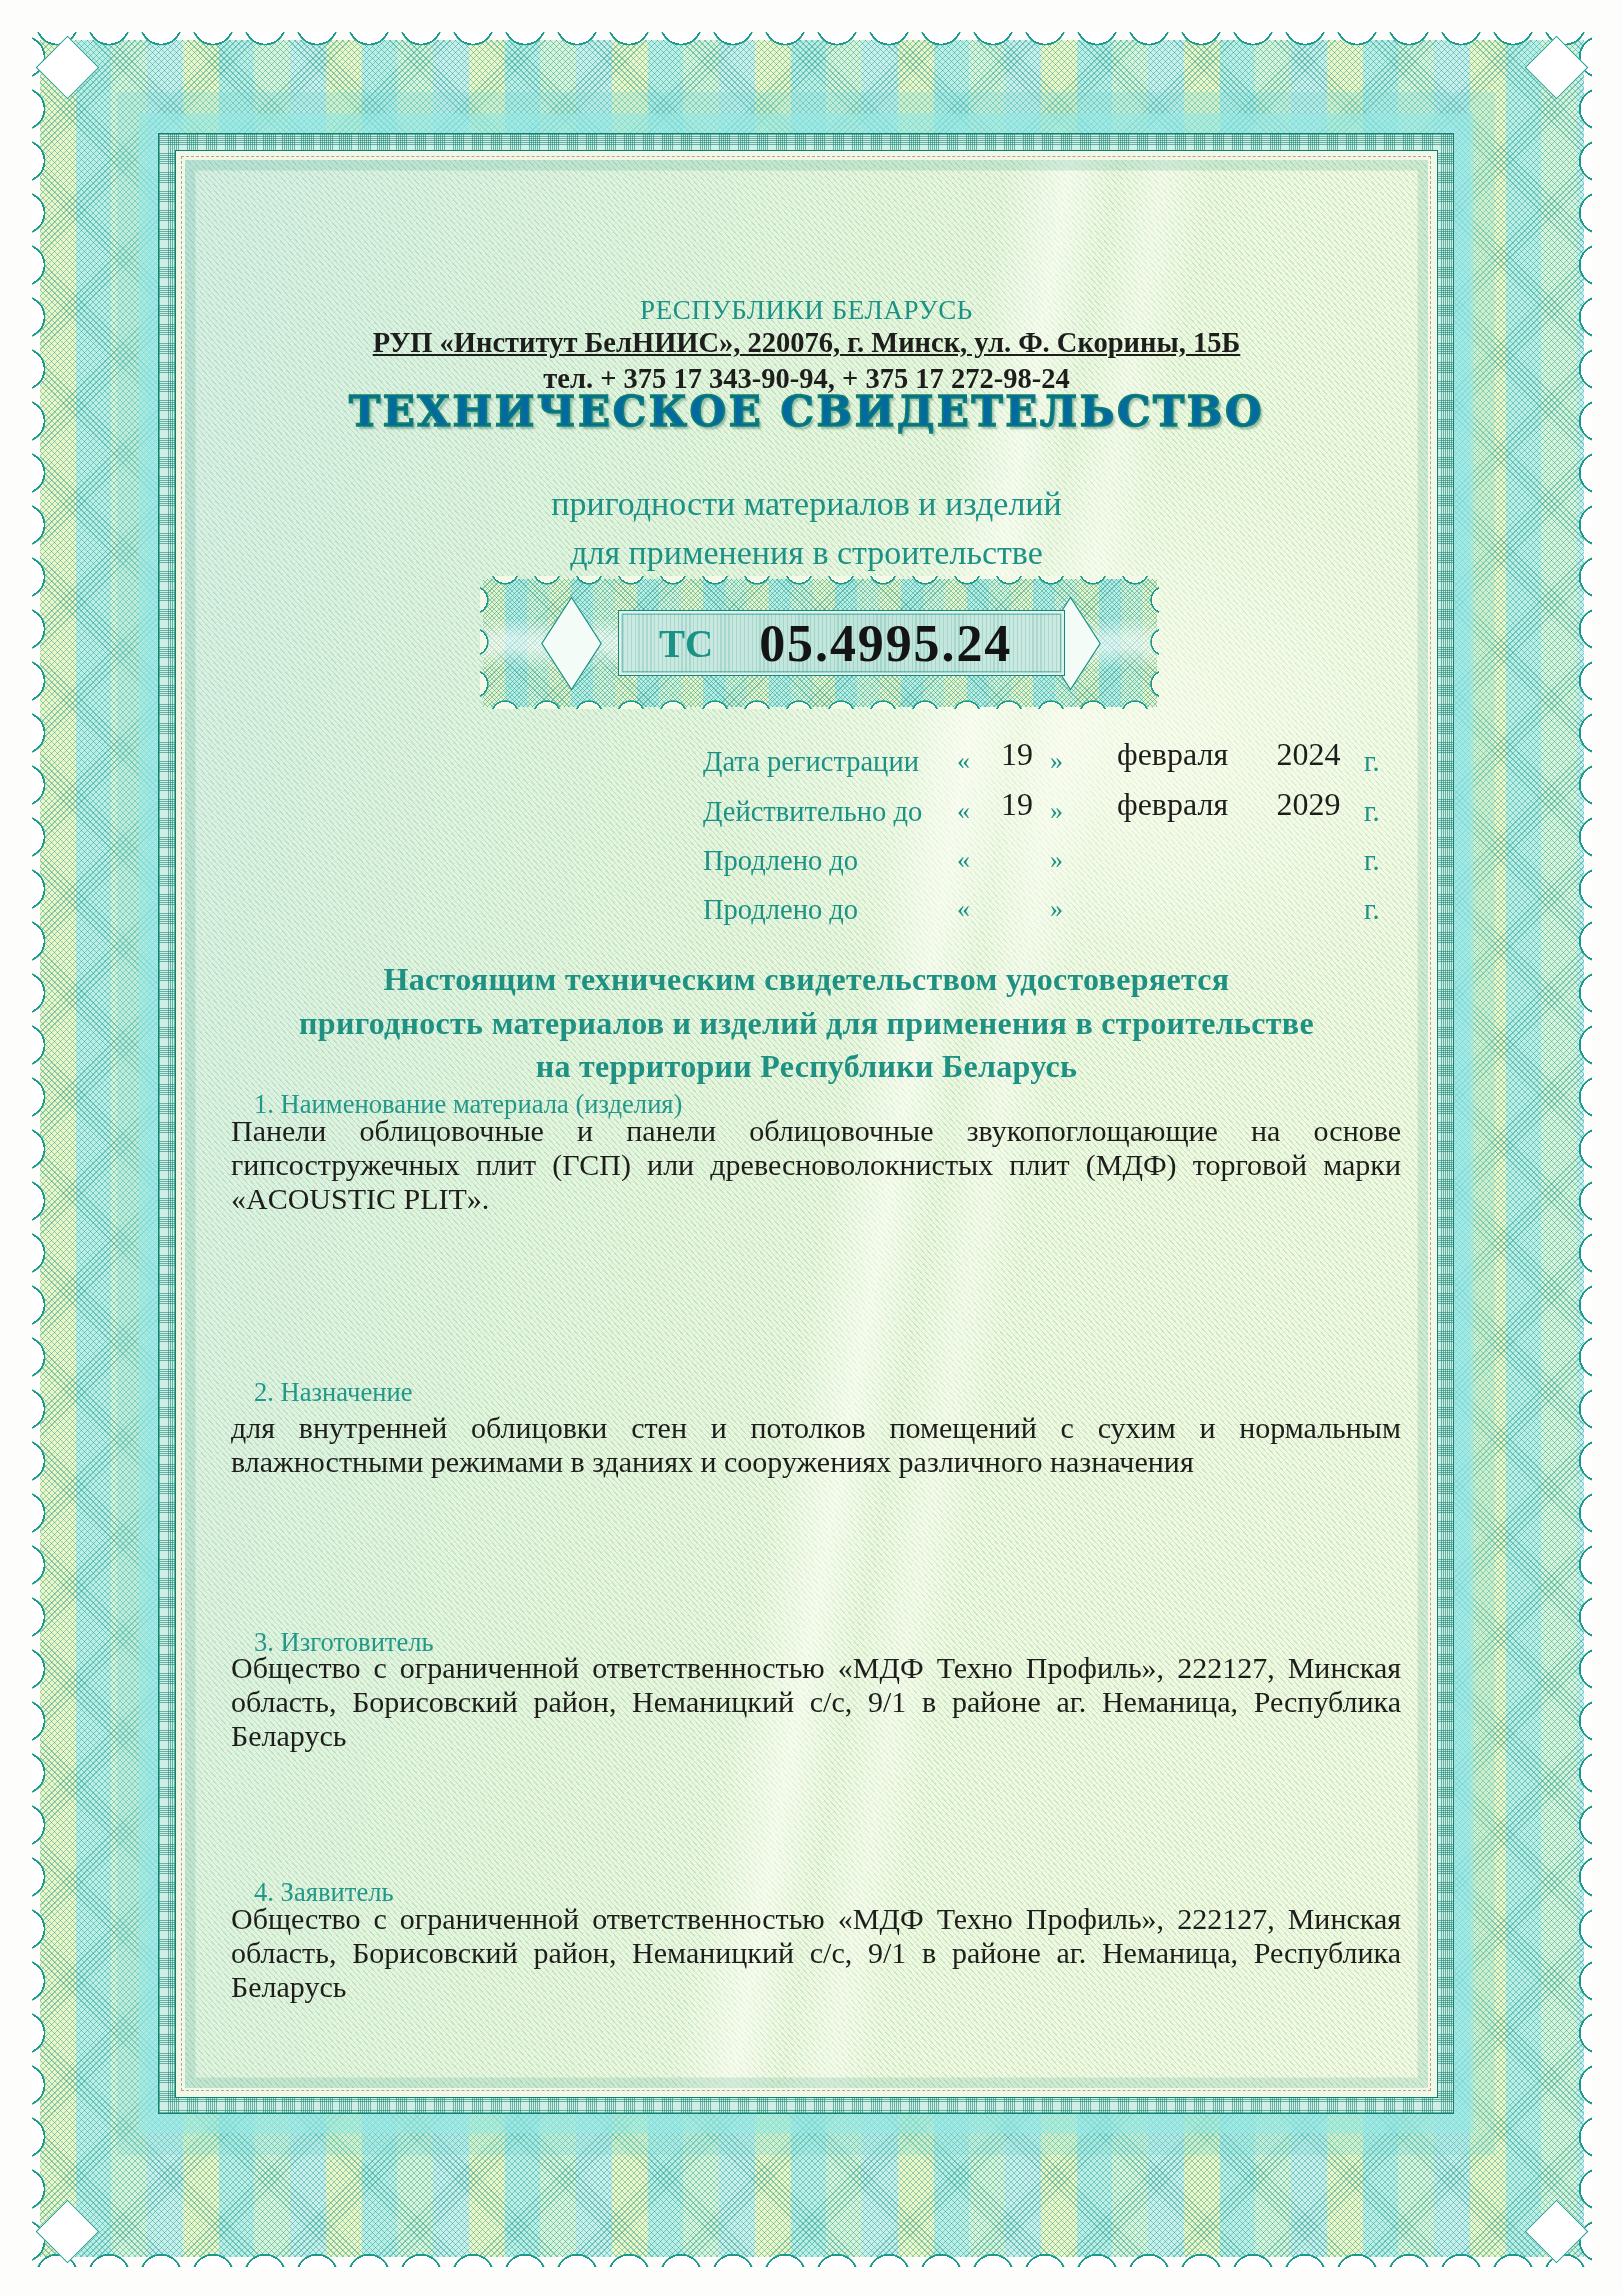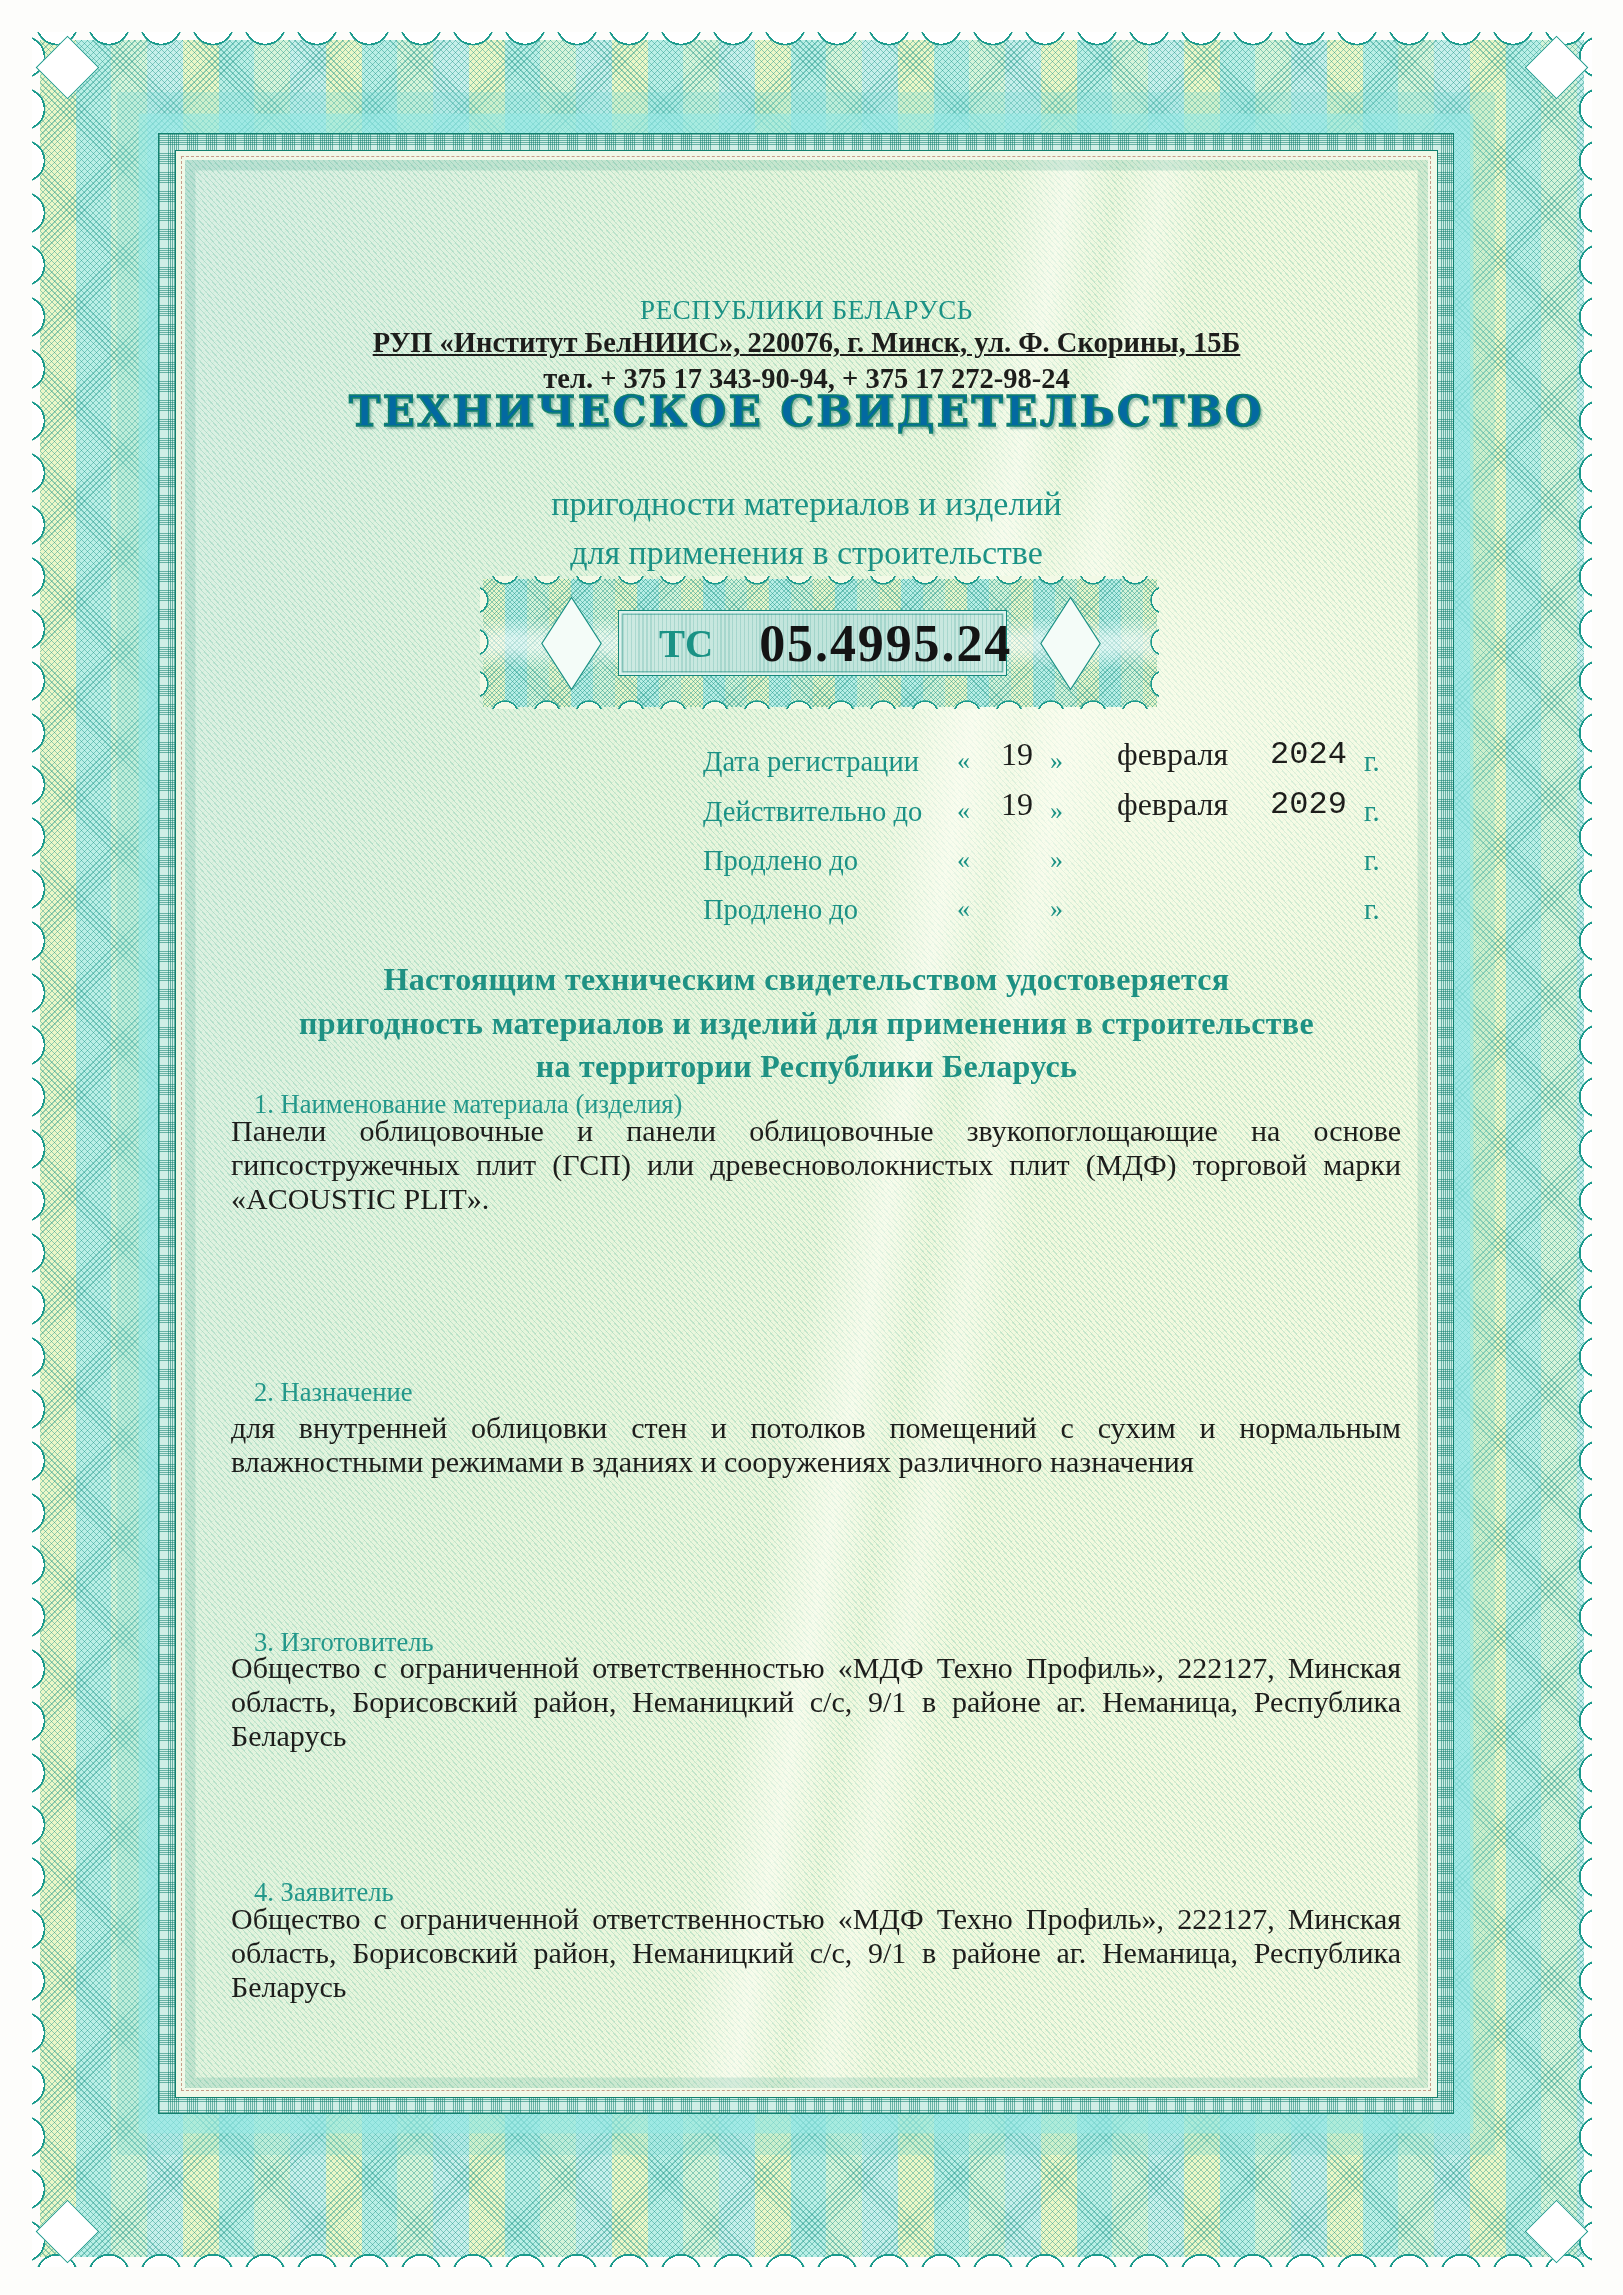--- a/index.html
+++ b/index.html
@@ -90,40 +90,40 @@
             background-size:42px 14.3px; }
   .b-sc-l { top:0; bottom:0; left:-2.6px; width:14.3px; background-repeat:repeat-y;
             background-image:radial-gradient(circle at -5.2px 21px, #f2f9e6 12.3px, #1a9a8c 12.3px 13.6px, rgba(242,249,230,0) 14.3px);
             background-size:14.3px 42px; }
   .b-sc-r { top:0; bottom:0; right:-2.6px; width:14.3px; background-repeat:repeat-y;
             background-image:radial-gradient(circle at 19.4px 21px, #f2f9e6 12.3px, #1a9a8c 12.3px 13.6px, rgba(242,249,230,0) 14.3px);
             background-size:14.3px 42px; }
   .diamond { position:absolute; width:41px; height:41px; top:43px; background:#f4fcf8;
              border:1.9px solid #179184; transform:scaleY(1.55) rotate(45deg); }
   .dia-l { left:67px; } .dia-r { left:566px; }
-  .badge-band { position:absolute; left:135px; top:31px; width:389px; height:66px; box-sizing:border-box;
+  .badge-band { position:absolute; left:135px; top:31px; width:447px; height:66px; box-sizing:border-box;
     border:1.9px solid #14897b;
     background:
       repeating-linear-gradient(90deg, rgba(23,140,125,.18) 0 1.3px, rgba(23,140,125,0) 1.3px 3.9px),
       linear-gradient(90deg,#cdeae2,#c0e4db 55%,#cdeae2);
     box-shadow: inset 0 0 0 2.6px rgba(240,252,248,.85), inset 0 0 0 3.9px rgba(20,137,123,.45);
     display:flex; align-items:center; }
   .badge-prefix { margin-left:40px; font-size:39px; font-weight:bold; color:#1a9285; }
   .badge-number { margin-left:46px; font-size:52px; font-weight:bold; letter-spacing:1.9px; color:#141414; }
 
   
   .drow { position:absolute; left:703px; width:739px; height:36px; z-index:10; }
   .r1{top:746px} .r2{top:796px} .r3{top:845px} .r4{top:894px}
   .drow span { position:absolute; white-space:nowrap; }
   .d-label { left:0;      font-size:28.5px; color:#1b9285; }
   .d-open  { left:254px;  font-size:26px; color:#1b9285; }
   .d-day   { left:285px;  width:58px; text-align:center; font-size:32px; color:#1d1d1b; transform:translateY(-10.4px); }
   .d-close { left:347px;  font-size:26px; color:#1b9285; }
   .d-month { left:382px;  width:175px; text-align:center; font-size:32px; color:#1d1d1b; transform:translateY(-10.4px); }
-  .d-year  { left:557px;  width:97px; text-align:center; font-size:32px; color:#1d1d1b; transform:translateY(-10.4px);font-family:Liberation Mono, monospace; }
+  .d-year  { left:557px;  width:97px; text-align:center; font-size:32px; color:#1d1d1b; transform:translateY(-10.4px); }
   .d-suffix{ left:661px; font-size:28.5px; color:#1b9285; }
 
   
   .st { font-weight:bold; font-size:32px; letter-spacing:0.3px; color:#1e9183; }
   .st1{top:961px} .st2{top:1005px} .st3{top:1048px}
 
   .sec-label { left:254px; font-size:26.6px; color:#23988a; white-space:nowrap; }
   .sec-body  { left:231px; width:1170px; font-size:30px; line-height:34px; color:#1d1d1b;
                text-align:justify; }
   .sl1{top:1089px} .sb1{top:1114px}

